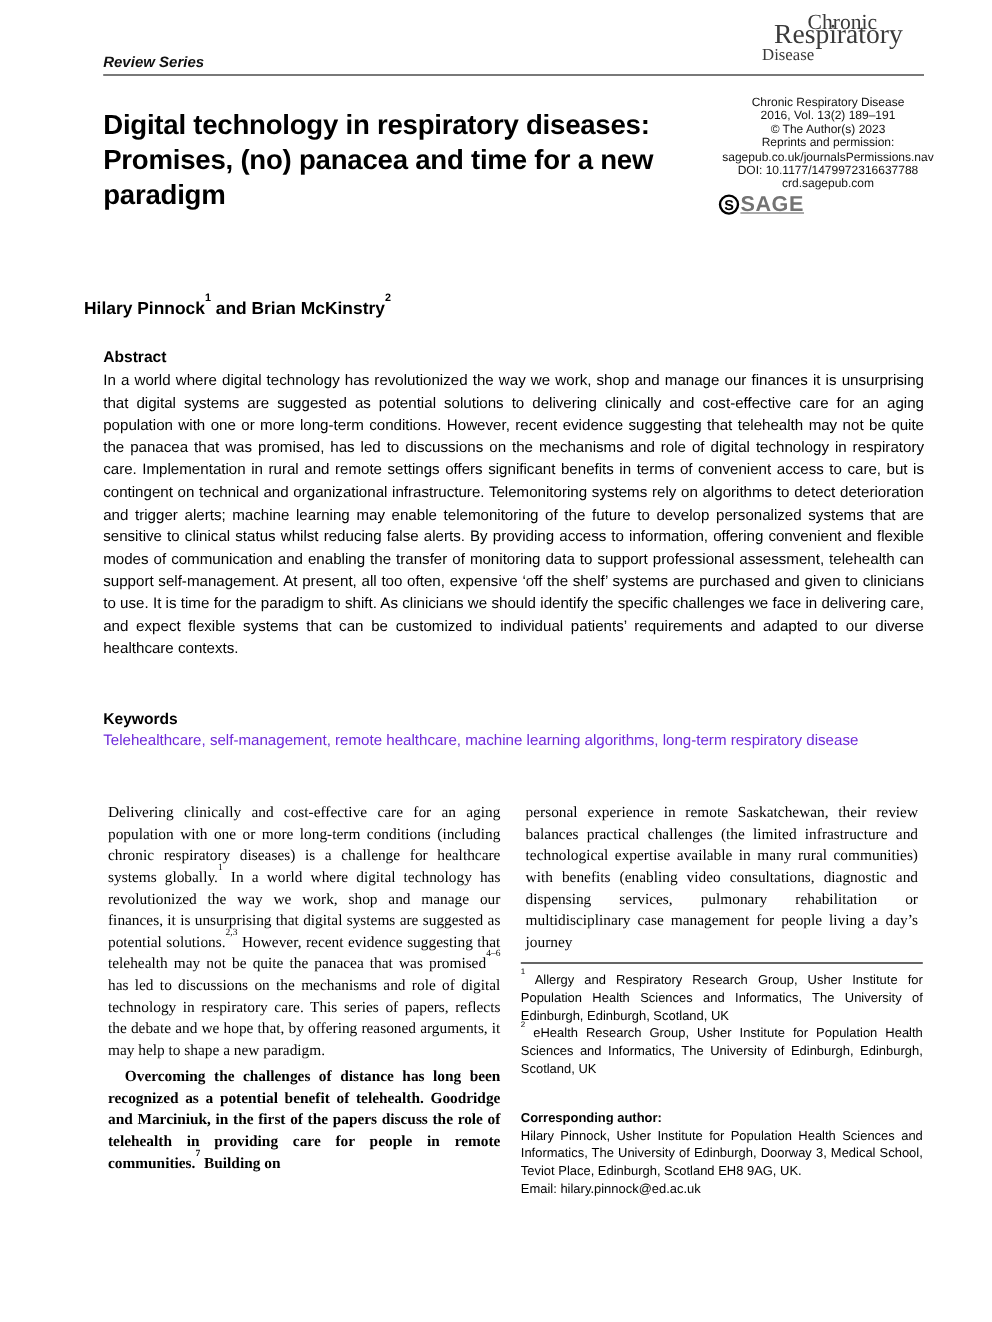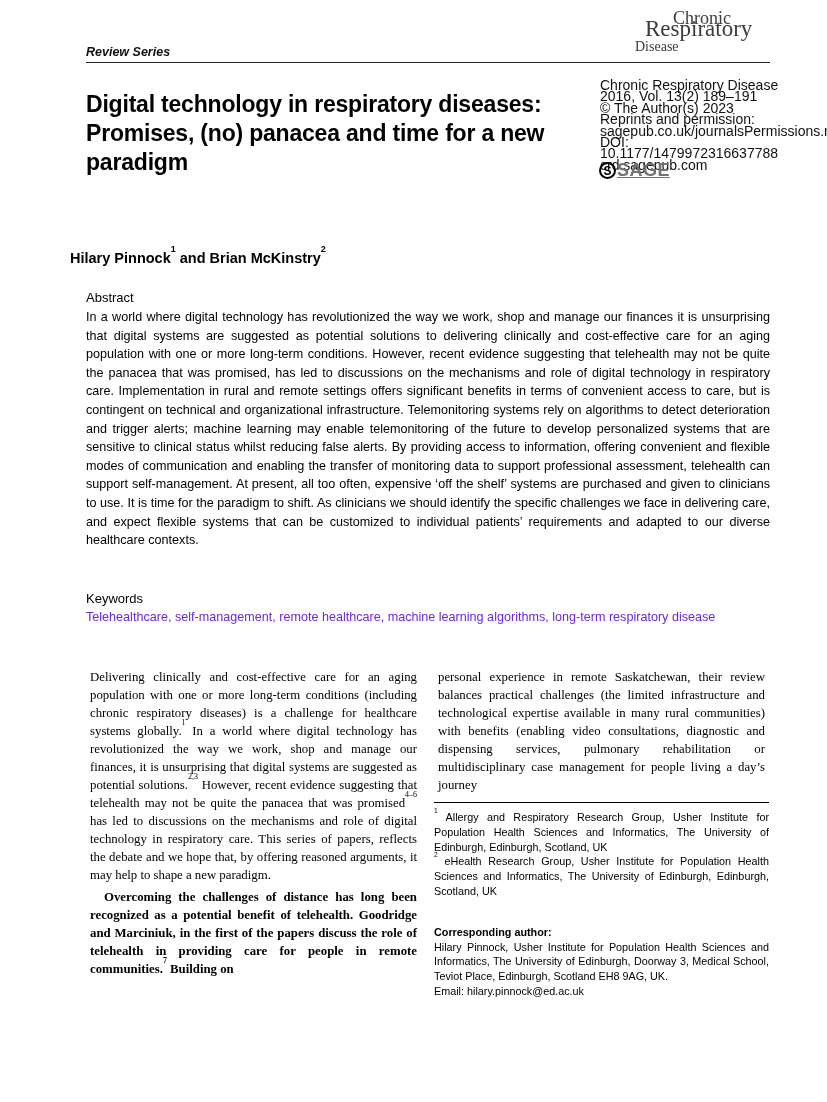--- a/index.html
+++ b/index.html
@@ -21,21 +21,21 @@
   .journal-logo {
     position:absolute; left:615px; top:8px; width:155px; height:54px;
     font-family:"Liberation Serif", serif; color:#3b3b3b;
   }
   .logo-chronic    { position:absolute; top:0;    left:58px; font-size:18px; }
   .logo-respiratory{ position:absolute; top:8px;  left:30px; font-size:23px; }
   .logo-disease    { position:absolute; top:31px; left:20px; font-size:14px; }
   
   .citation {
     position:absolute; left:600px; top:80px; width:180px;
-    font-size:14px; line-height:11.4px; color:#111;
+    font-size:10px; line-height:11.4px; color:#111;text-align:center;
   }
   .sage-logo {
     position:absolute; left:599px; top:160px;
     display:flex; align-items:center; gap:1px;
   }
   .sage-s {
     width:17px; height:17px; border:2px solid #000; border-radius:50%;
     display:flex; align-items:center; justify-content:center;
     font-weight:bold; font-size:12px; color:#000;
   }
@@ -45,21 +45,21 @@
     position:absolute; left:86px; top:90px; width:530px;
     font-size:23px; font-weight:bold; line-height:29px; color:#000;
     letter-spacing:-0.2px;
   }
   .authors {
     position:absolute; left:70px; top:214px;
     font-size:14.5px; font-weight:bold; color:#000;margin-top:36px;
   }
   
   .abstract-heading, .keywords-heading {
-    position:absolute; left:86px; font-size:13px; font-weight:normal; color:#000;
+    position:absolute; left:86px; font-size:13px; font-weight:bold; color:#000;
   }
   .abstract-heading { top:290px; }
   .abstract-text {
     position:absolute; left:86px; top:308px; width:684px;
     font-size:12.6px; line-height:18.6px; text-align:justify; color:#000;
   }
   .keywords-heading { top:591px; }
   .keywords-text {
     position:absolute; left:86px; top:608px; width:684px;
     font-size:12.6px; line-height:18.6px; text-align:justify; color:#6d28d9;

